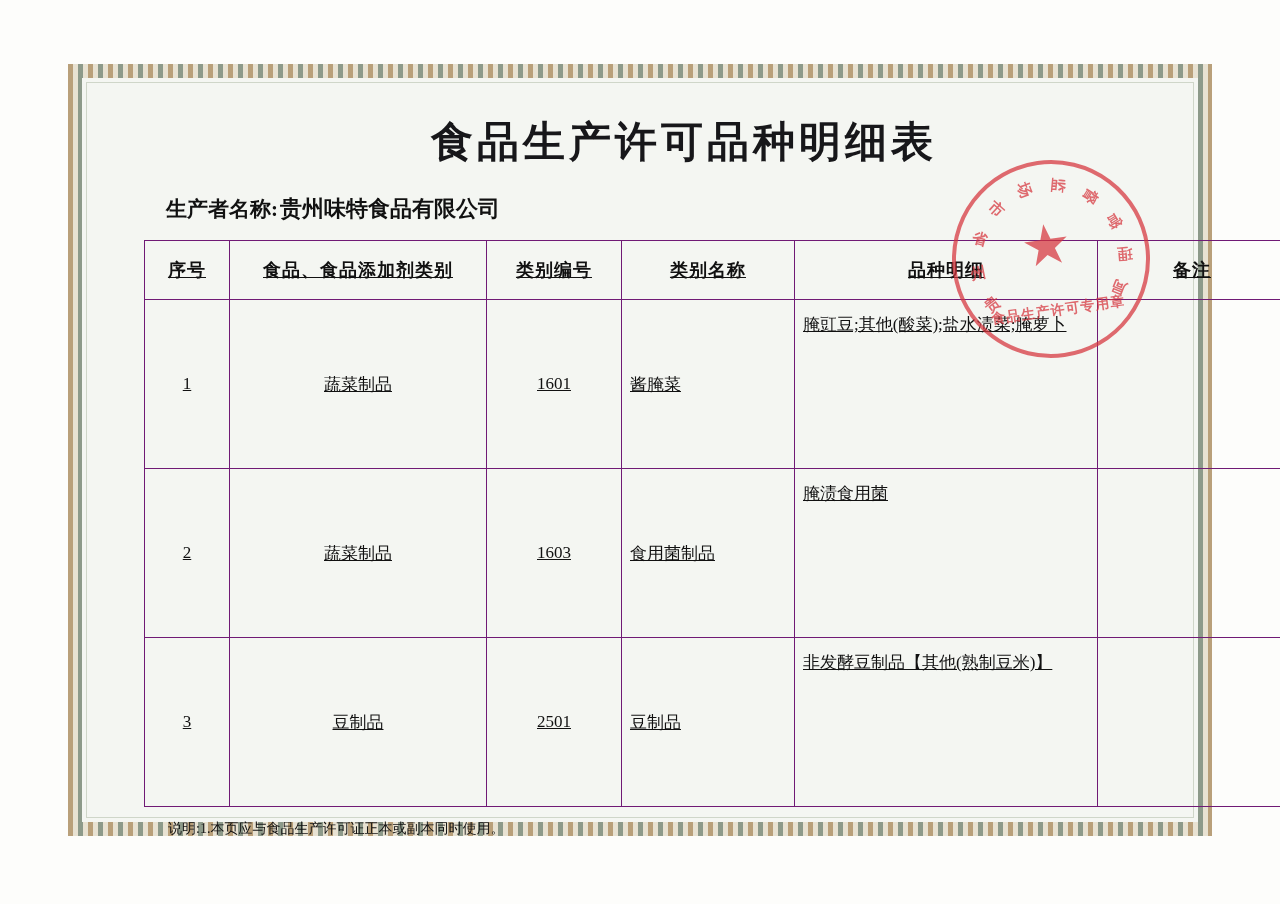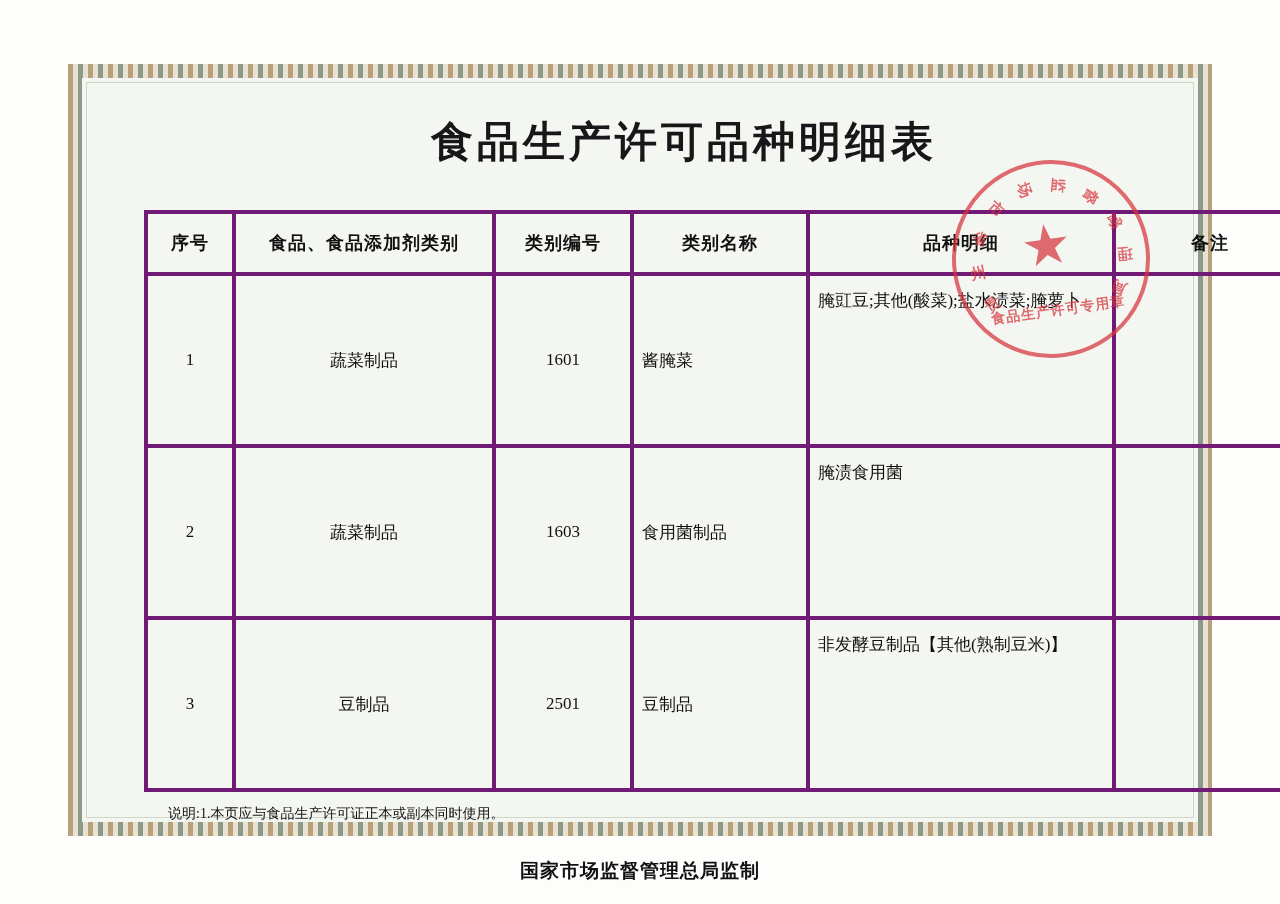--- a/index.html
+++ b/index.html
@@ -108,25 +108,26 @@
     margin-left: 2px;
   }
 
   table.detail {
     margin: 16px auto 0 auto;
     width: 1040px;
     border-collapse: collapse;
     table-layout: fixed;
   }
   table.detail th, table.detail td {
-    border: 4px solid #701a75;
+    border: 1px solid #701a75;
     font-size: 17px;
     color: #111;
     padding: 6px 8px;
     vertical-align: middle;
+    text-decoration: underline;
   }
   table.detail thead th {
     height: 46px;
     font-weight: bold;
     text-align: center;
     font-size: 18px;
     letter-spacing: 1px;
   }
   table.detail tbody td {
     height: 150px;
@@ -240,20 +241,24 @@
 
   <div class="frame"></div>
   <div class="frame-inner"></div>
   <div class="frame-liner"></div>
 
   <div class="content">
 
     <div class="doc-title">食品生产许可品种明细表</div>
 
     <div class="meta-row">
+      <div class="meta-left">
+        <span class="meta-label">生产者名称:</span>
+        <span class="meta-value">贵州味特食品有限公司</span>
+      </div>
     </div>
 
     <table class="detail">
       <thead>
         <tr>
           <th class="c-idx">序号</th>
           <th class="c-cat">食品、食品添加剂类别</th>
           <th class="c-code">类别编号</th>
           <th class="c-name">类别名称</th>
           <th class="c-detail" style="text-align:center">品种明细</th>
@@ -304,15 +309,14 @@
         <span style="transform: rotate(13.3333deg) translate(0px, -74px) rotate(90deg) translate(-50%, -50%);">监</span>
         <span style="transform: rotate(40deg) translate(0px, -74px) rotate(90deg) translate(-50%, -50%);">督</span>
         <span style="transform: rotate(66.6667deg) translate(0px, -74px) rotate(90deg) translate(-50%, -50%);">管</span>
         <span style="transform: rotate(93.3333deg) translate(0px, -74px) rotate(90deg) translate(-50%, -50%);">理</span>
         <span style="transform: rotate(120deg) translate(0px, -74px) rotate(90deg) translate(-50%, -50%);">局</span>
       </div>
     <div class="star"></div>
     <div class="bottom-text">食品生产许可专用章</div>
   </div>
 
-  <div class="footer">国家市场监督管理总局监制</div>
 
 </div>
 
 </body></html>

